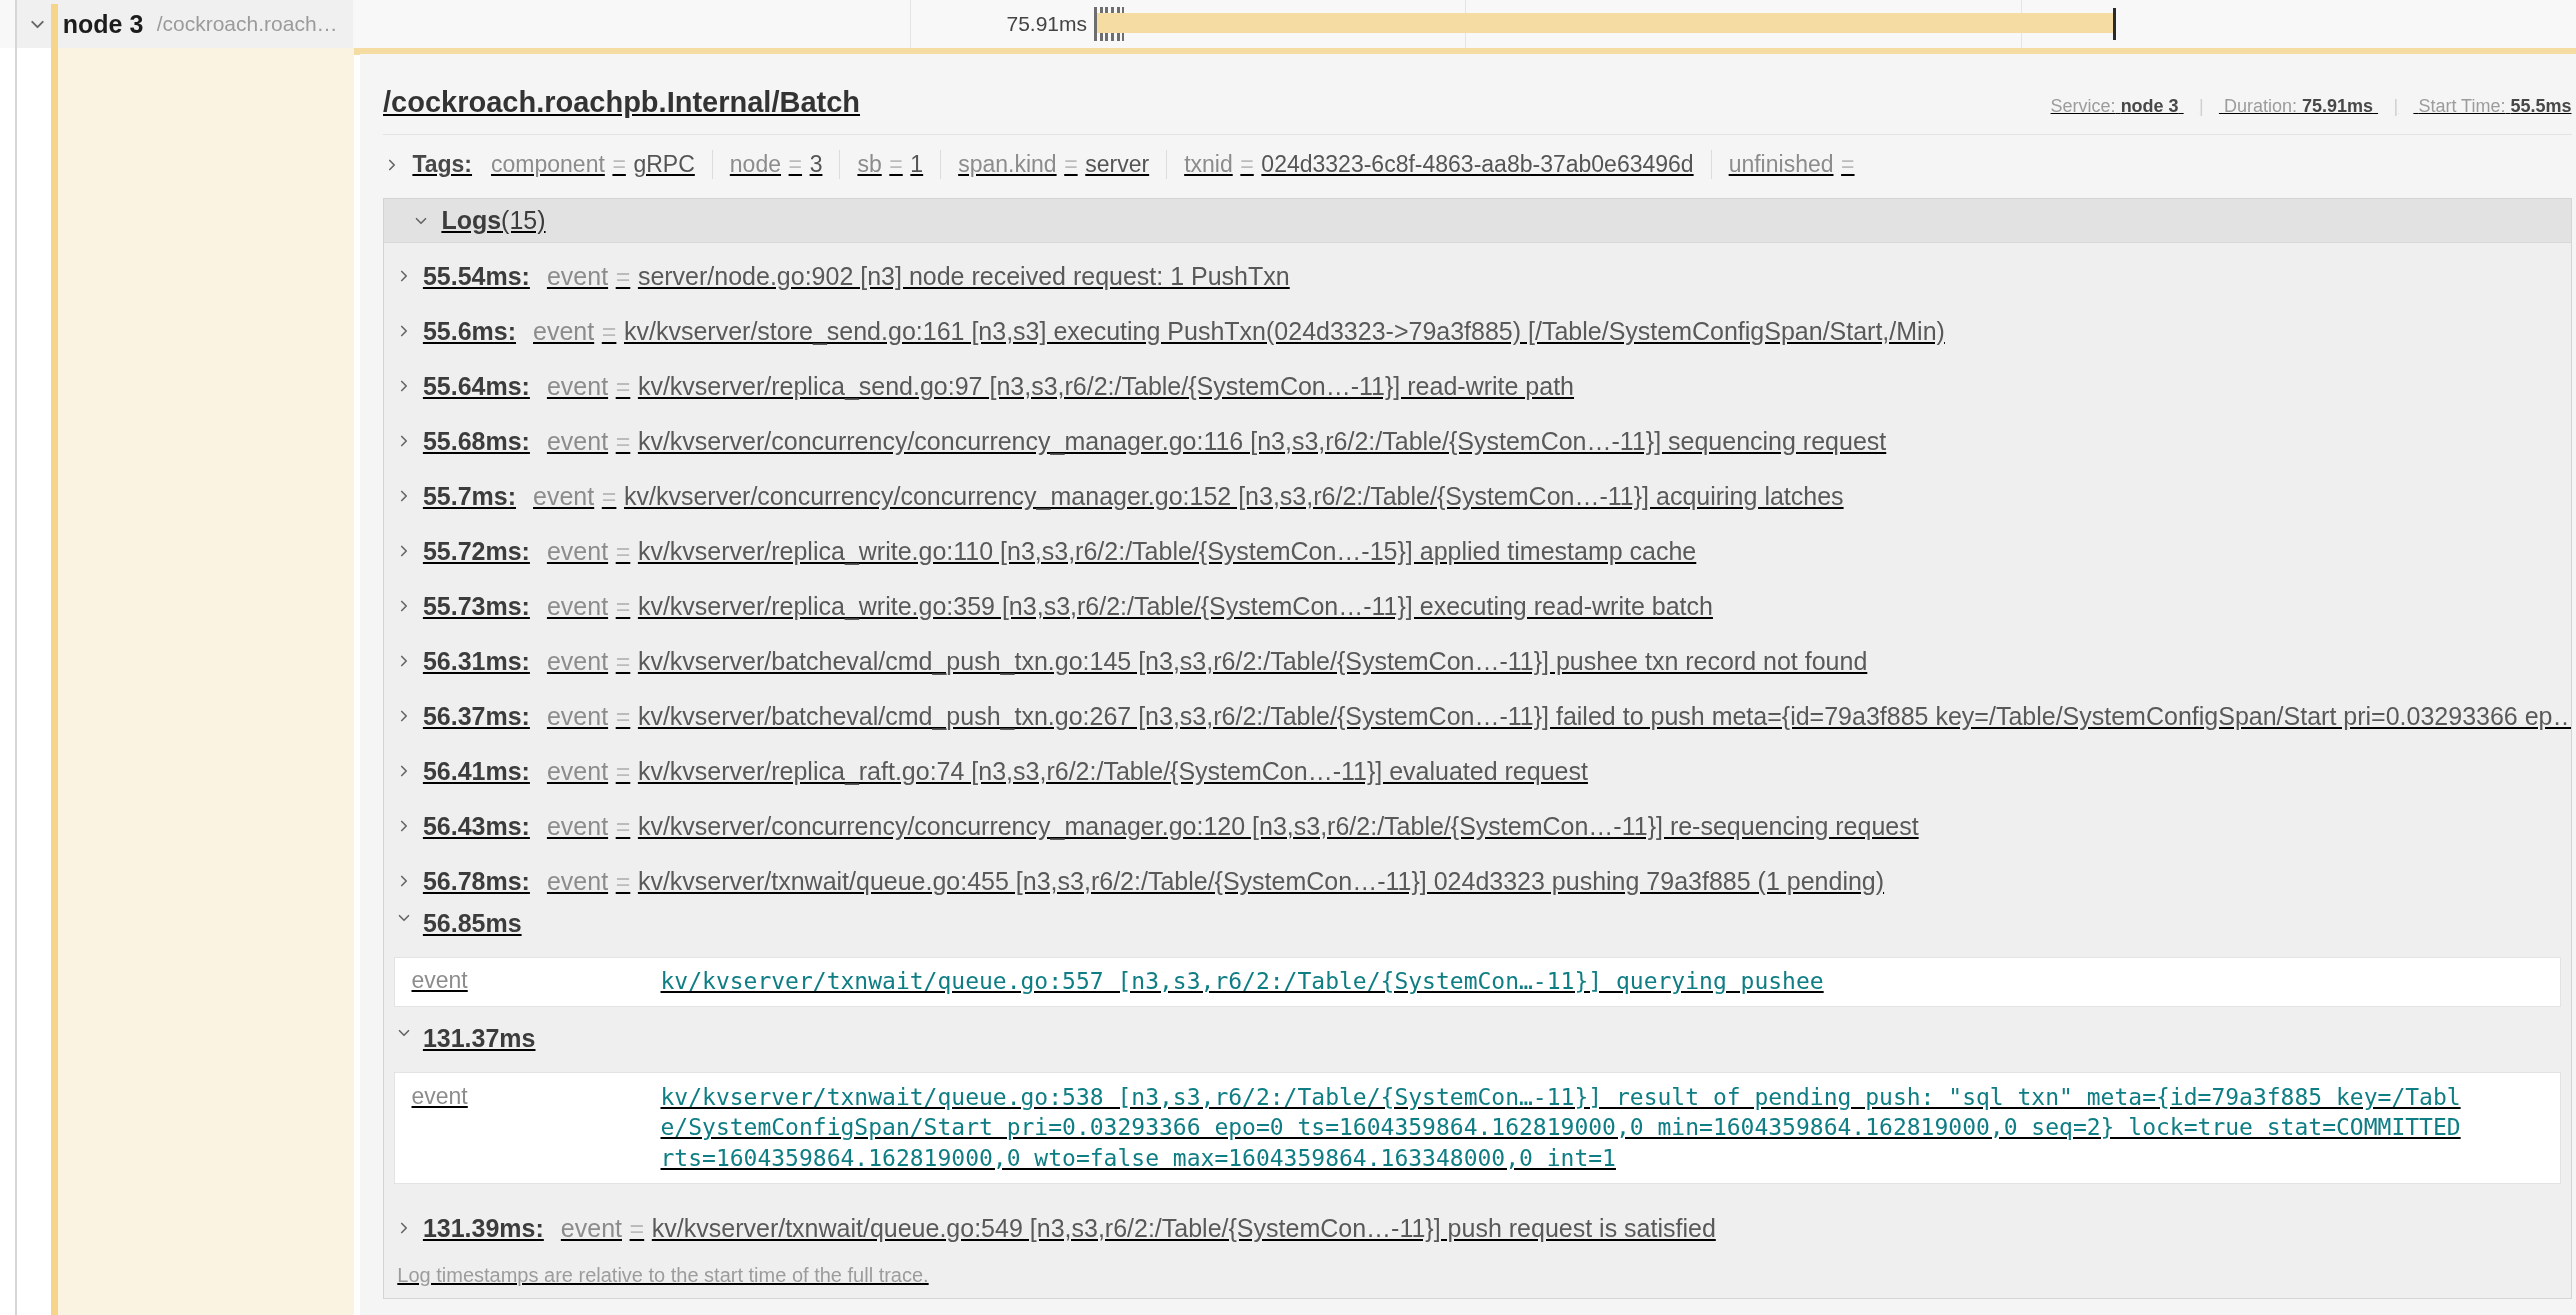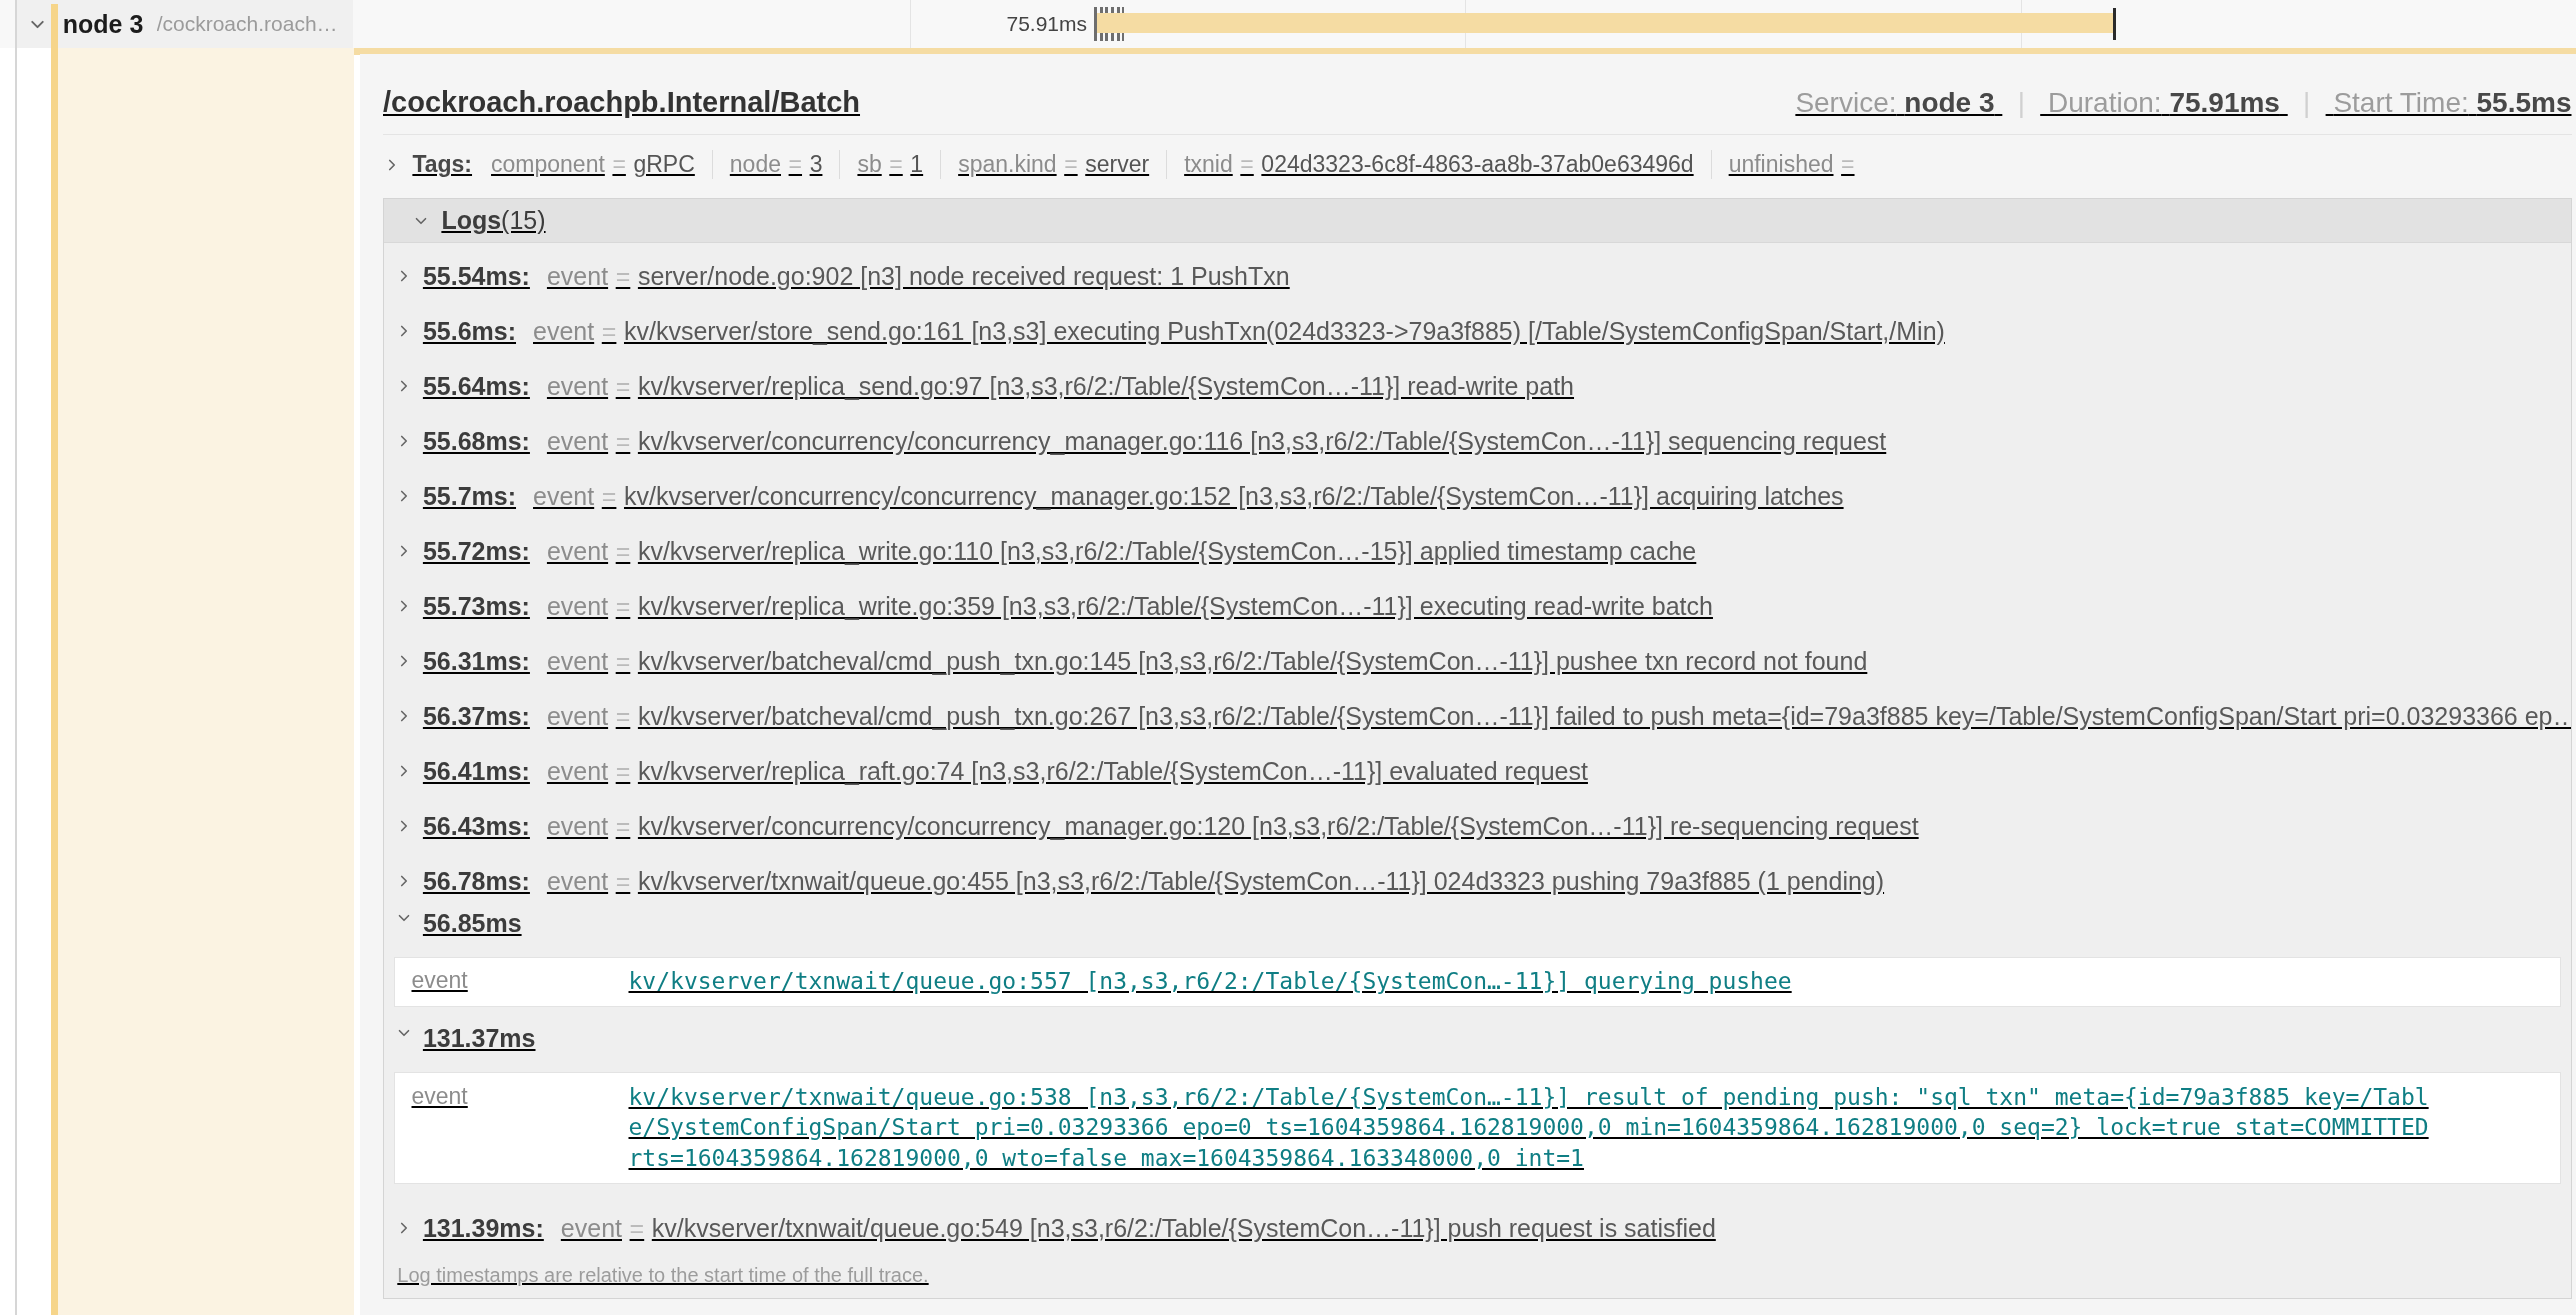--- a/index.html
+++ b/index.html
@@ -36,21 +36,21 @@
   .left-vline{left:15.3px;top:0;width:1.9px;height:1316px;background:#d6d6d6;}
   .left-cream{left:58px;top:48px;width:296px;height:1268px;background:var(--cream);}
   .left-stripe{left:51px;top:3.8px;width:6.7px;height:1312px;background:var(--stripe);}
   .detail-accent{left:354px;top:48px;width:2222px;height:6.7px;background:var(--tan);}
 
   
   .detail-panel{left:360px;top:54px;width:2222px;height:1261px;background:#f5f5f5;
     padding:0 10.5px 0 23px;text-decoration:underline;}
   .detail-header{margin-top:32px;display:flex;justify-content:space-between;align-items:baseline;}
   .detail-title{font-size:29px;font-weight:bold;color:#333;}
-  .detail-meta{font-size:28px;color:#9c9c9c;white-space:nowrap;}
+  .detail-meta{font-size:18px;color:#9c9c9c;white-space:nowrap;}
   .detail-meta b{color:#484848;}
   .meta-sep{color:#d0d0d0;margin:0 15.3px;font-weight:normal;}
   .header-divider{margin-top:15.3px;height:1px;background:#e4e4e4;}
 
   
   .tags-row{margin-top:7.6px;height:44px;display:flex;align-items:center;font-size:23px;cursor:pointer;}
   .tags-label{font-weight:bold;color:#484848;margin-left:11.4px;}
   .tag-list{display:flex;align-items:center;margin-left:19px;}
   .tag-item{display:flex;align-items:flex-end;white-space:nowrap;}
   .tag-key{color:var(--key-text);}
@@ -69,21 +69,21 @@
     font-size:25px;white-space:nowrap;overflow:hidden;cursor:pointer;}
   .log-time{font-weight:bold;color:var(--bold-text);margin-left:9.5px;}
   .log-key{color:var(--key-text);margin-left:17px;}
   .log-eq{color:var(--eq-text);margin:0 7.6px;}
   .log-val{color:var(--row-text);}
   .log-exp-header{height:46px;display:flex;align-items:flex-start;padding-left:11.4px;
     font-size:25px;cursor:pointer;}
   .log-exp-box{margin:1.9px 9.5px 17px 9.5px;background:#fff;border:1px solid #e3e3e3;display:flex;}
   .exp-key{width:234px;flex:none;padding:9.5px 0 0 17px;font-size:23px;color:var(--key-text);}
   .exp-val{width:1835px;padding:8.6px 19px 9.5px 0;font-size:23px;line-height:30.5px;color:var(--teal);
-    font-family:"DejaVu Sans Mono","Liberation Mono",monospace;word-break:break-all;}
+    font-family:"DejaVu Sans Mono","Liberation Mono",monospace;word-break:break-all;margin-left:32px;}
   .logs-footer{padding:7.6px 13.3px 11.4px;font-size:20px;color:#9c9c9c;}
 
   
   .chev{width:21px;height:21px;flex:none;color:#666;}
   .chev svg{display:block;width:100%;height:100%;stroke:currentColor;stroke-width:2.2;fill:none;
     stroke-linecap:round;stroke-linejoin:round;}
   .chev-down svg{transform:rotate(90deg);}
   .chev-sm{width:18px;height:18px;}
 </style>
 </head>

